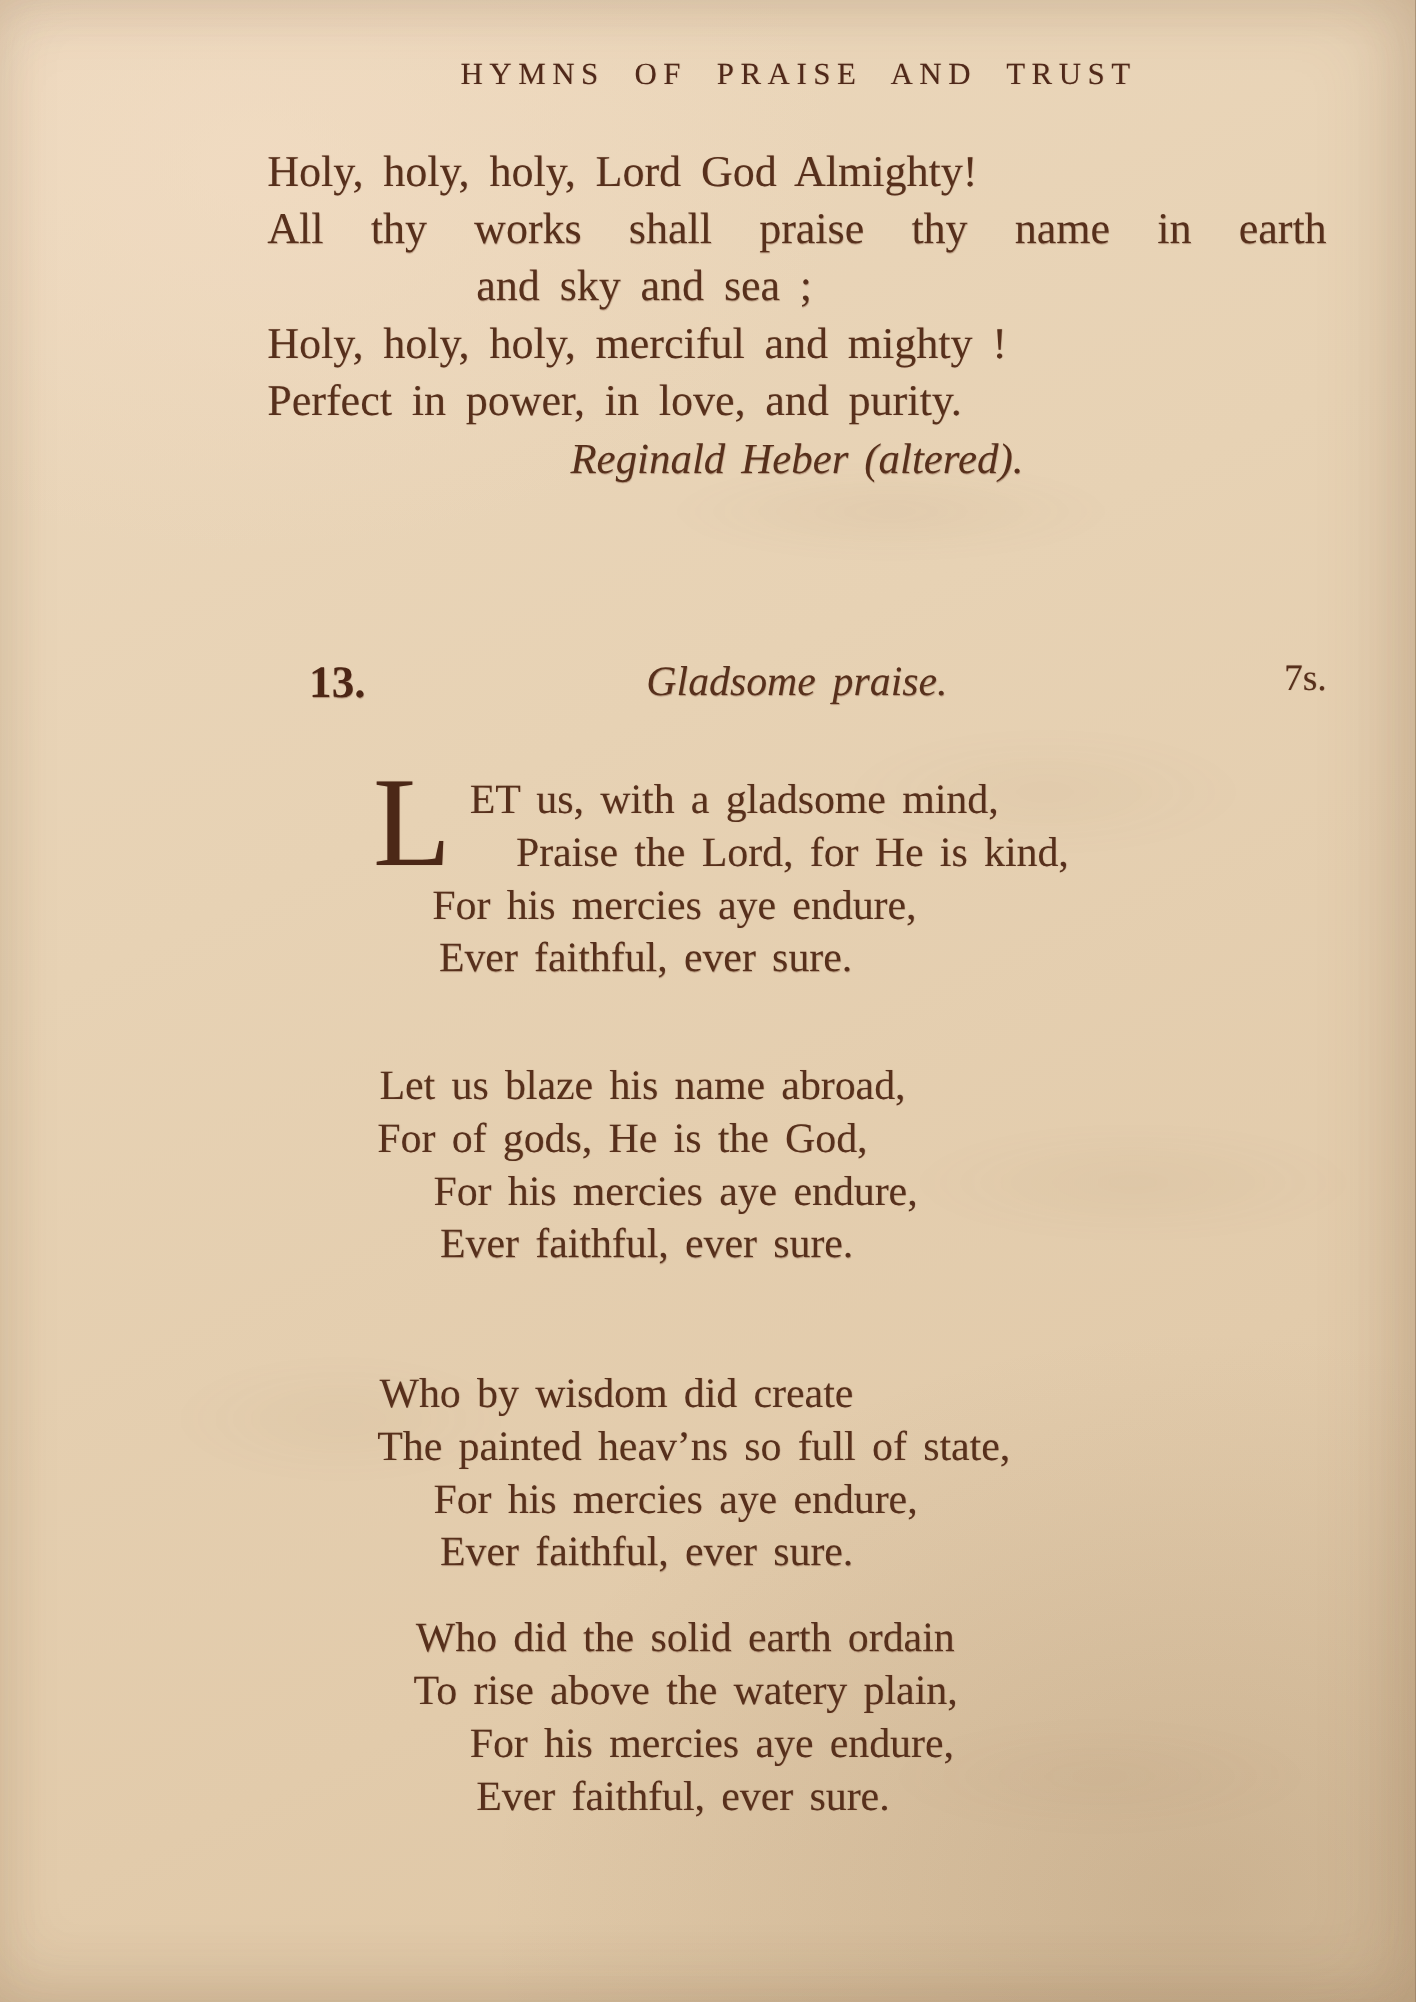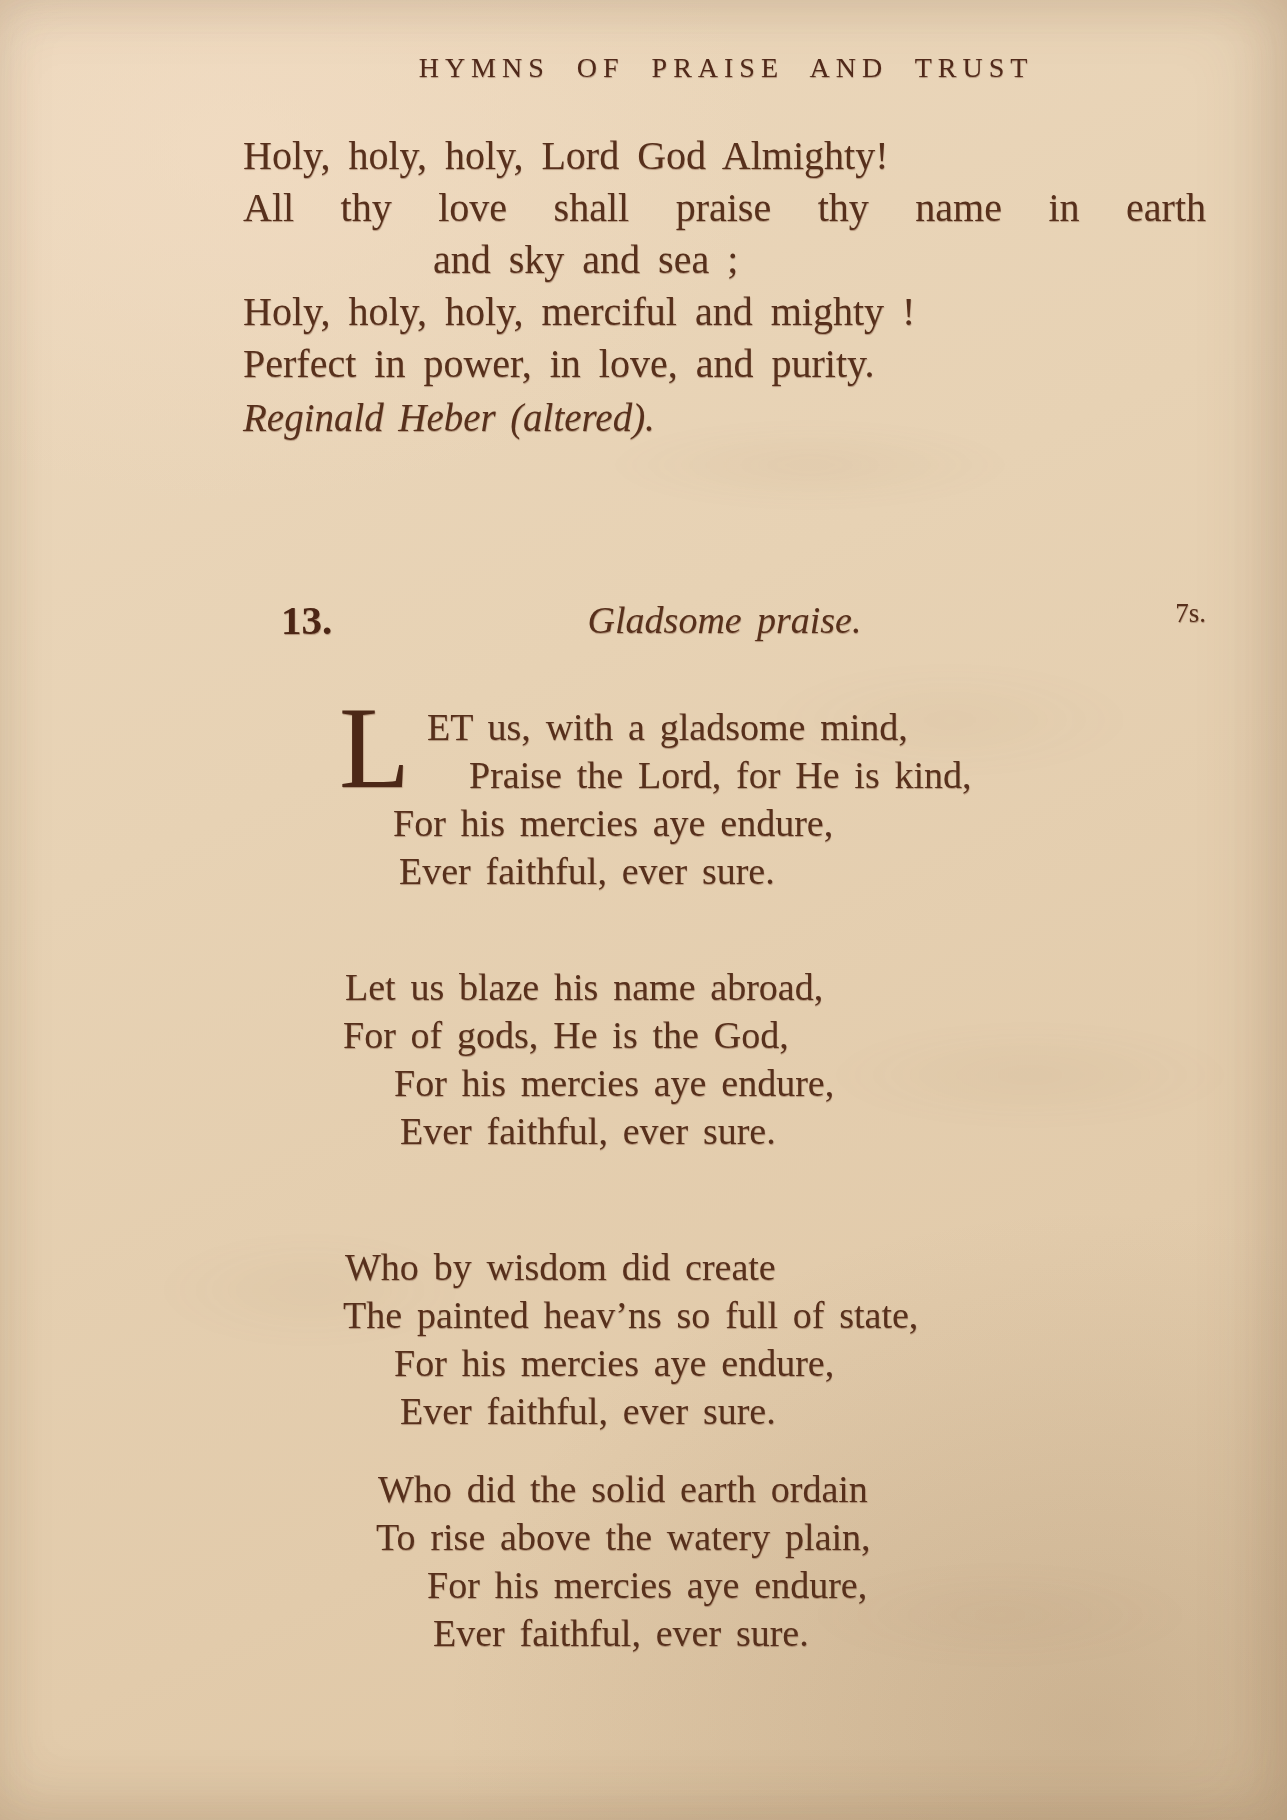--- a/index.html
+++ b/index.html
@@ -29,27 +29,27 @@
     text-align:center;font-size:28px;font-weight:normal;
     letter-spacing:6px;word-spacing:14px;color:#50291a;
   }
   .prev-hymn{
     position:absolute;left:243px;top:130px;width:963px;
     font-size:40px;line-height:52px;word-spacing:.2em;
   }
   .prev-hymn .justify{text-align:justify;text-align-last:justify;}
   .prev-hymn .indent{padding-left:190px;}
   .attribution{
-    text-align:left;font-style:italic;font-size:39px;
+    text-align:center;font-style:italic;font-size:39px;
     padding-top:2px;word-spacing:.12em;
   }
   .hymn-header{position:absolute;left:243px;top:596px;width:963px;height:56px;}
   .hymn-number{position:absolute;left:-6px;top:0;font-size:41px;font-weight:bold;color:#4c2615;margin-left:44px;}
   .hymn-title{position:absolute;left:0;top:2px;width:100%;text-align:center;font-style:italic;font-size:38px;word-spacing:.15em;}
-  .hymn-meter{position:absolute;right:0;top:2px;font-size:27px;}
+  .hymn-meter{position:absolute;right:0;top:2px;font-size:34px;}
 
   .verse{position:absolute;left:343px;width:880px;font-size:38px;line-height:48px;word-spacing:.14em;}
   .v1{top:703px;}
   .v2{top:963px;}
   .v3{top:1217px;margin-top:26px;}
   .v4{top:1465px;margin-left:33px;}
   .dropcap{
     position:absolute;left:-4px;top:-5px;
     font-size:116px;line-height:100px;color:#4c2817;
   }
@@ -75,21 +75,21 @@
   <div class="ghost g1"></div>
   <div class="ghost g2"></div>
   <div class="ghost g3"></div>
   <div class="ghost g4"></div>
   <div class="ghost g5"></div>
 
   <div class="running-header">HYMNS OF PRAISE AND TRUST</div>
 
   <div class="prev-hymn">
     <div class="line">Holy, holy, holy, Lord God Almighty!</div>
-    <div class="line justify">All thy love shall praise thy name in earth</div>
+    <div class="line justify">All thy works shall praise thy name in earth</div>
     <div class="line indent">and sky and sea ;</div>
     <div class="line">Holy, holy, holy, merciful and mighty !</div>
     <div class="line">Perfect in power, in love, and purity.</div>
     <div class="attribution">Reginald Heber (altered).</div>
   </div>
 
   <div class="hymn-header">
     <span class="hymn-number">13.</span>
     <span class="hymn-title">Gladsome praise.</span>
     <span class="hymn-meter">7s.</span>

